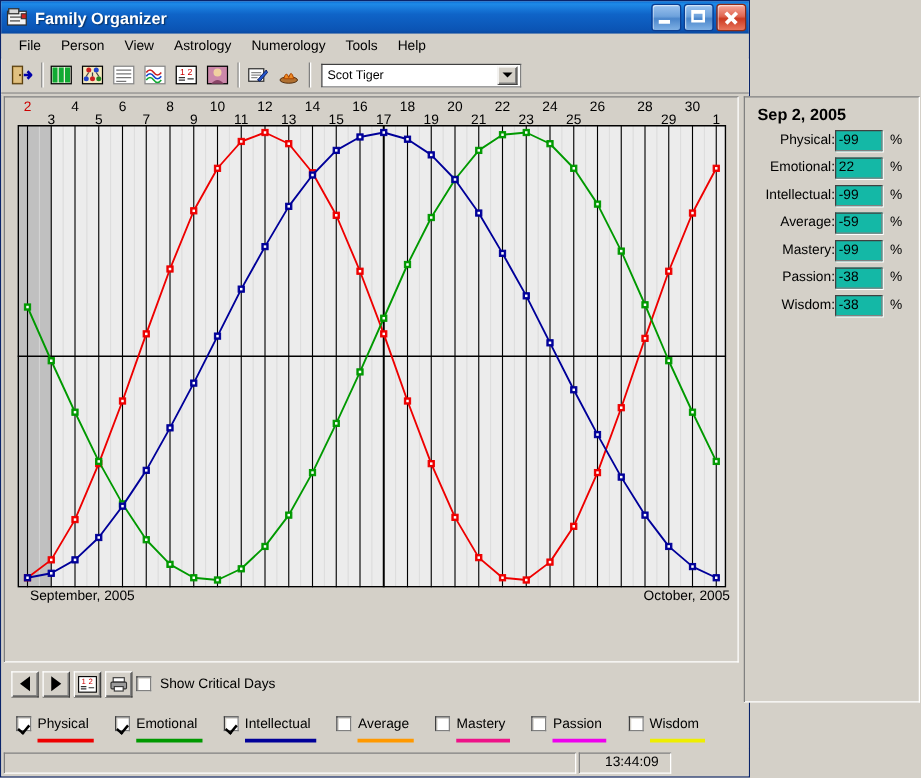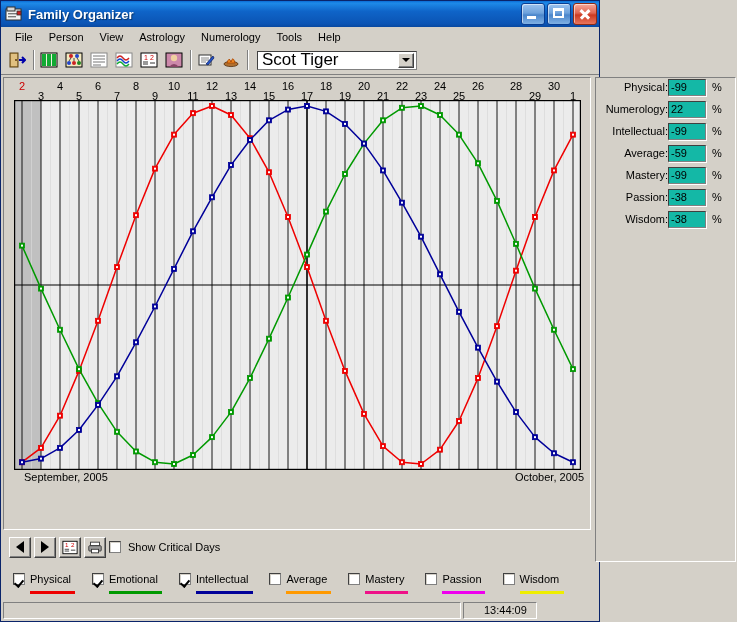--- a/index.html
+++ b/index.html
@@ -80,21 +80,21 @@
   }
   .tb-sep{width:7px;height:22px;position:relative;}
   .tb-sep:before{content:"";position:absolute;left:3px;top:1px;width:1px;height:20px;background:#808080;}
   .tb-sep:after{content:"";position:absolute;left:4px;top:1px;width:1px;height:20px;background:#fff;}
   .tb-ico{width:18px;height:16px;display:block;}
   .combo{
     margin-left:6px;width:160px;height:19px;
     background:#fff;border:1px solid #808080;
     border-top-color:#404040;border-left-color:#404040;
     display:flex;align-items:center;
-    font-size:17px;box-sizing:border-box;position:relative;
+    font-size:10px;box-sizing:border-box;position:relative;
   }
   .combo .val{padding-left:4px;flex:1 1 auto;color:#000;}
   .combo .arrow{
     width:16px;height:15px;margin-right:2px;
     background:#d4d0c8;
     border:1px solid #fff;border-right-color:#404040;border-bottom-color:#404040;
     box-shadow:inset -1px -1px 0 #808080;
     display:flex;align-items:center;justify-content:center;
     box-sizing:border-box;
   }
@@ -656,28 +656,29 @@
           <rect x="4" y="2" width="10" height="4" fill="#fff" stroke="#333" stroke-width="1"></rect>
           <rect x="2" y="6" width="14" height="6" rx="1" fill="#9a9a9a" stroke="#333" stroke-width="1"></rect>
           <rect x="5" y="10" width="8" height="4" fill="#fff" stroke="#333" stroke-width="1"></rect>
         </svg>
       </div>
       <div class="chk" id="critChk"></div>
       <div class="lbl">Show Critical Days</div>
     </div>
 
     <div class="side">
+      <div class="side-date">Sep 2, 2005</div>
       <div id="valRows">
           <div class="val-row">
             <div class="name">Physical:</div>
             <div class="box">-99</div>
             <div class="pct">%</div>
           </div>
           <div class="val-row">
-            <div class="name">Numerology:</div>
+            <div class="name">Emotional:</div>
             <div class="box">22</div>
             <div class="pct">%</div>
           </div>
           <div class="val-row">
             <div class="name">Intellectual:</div>
             <div class="box">-99</div>
             <div class="pct">%</div>
           </div>
           <div class="val-row">
             <div class="name">Average:</div>

